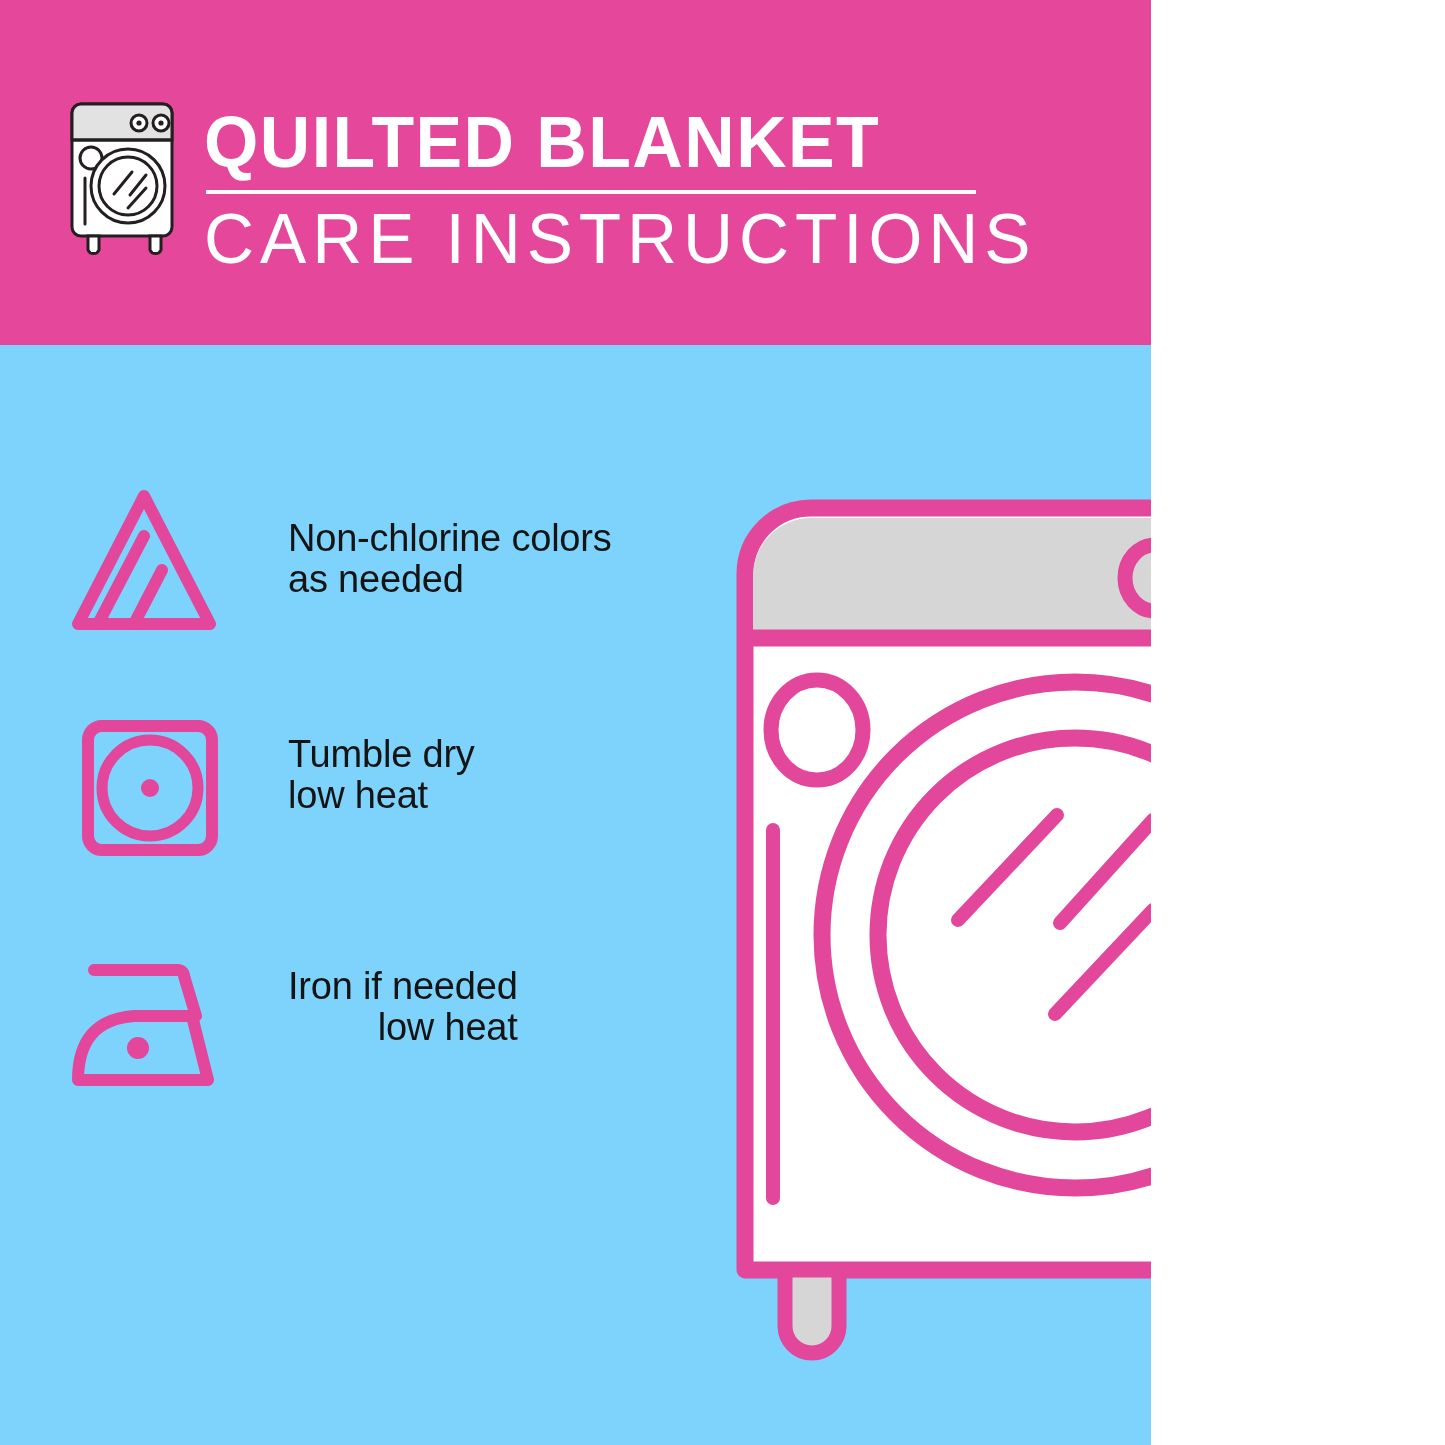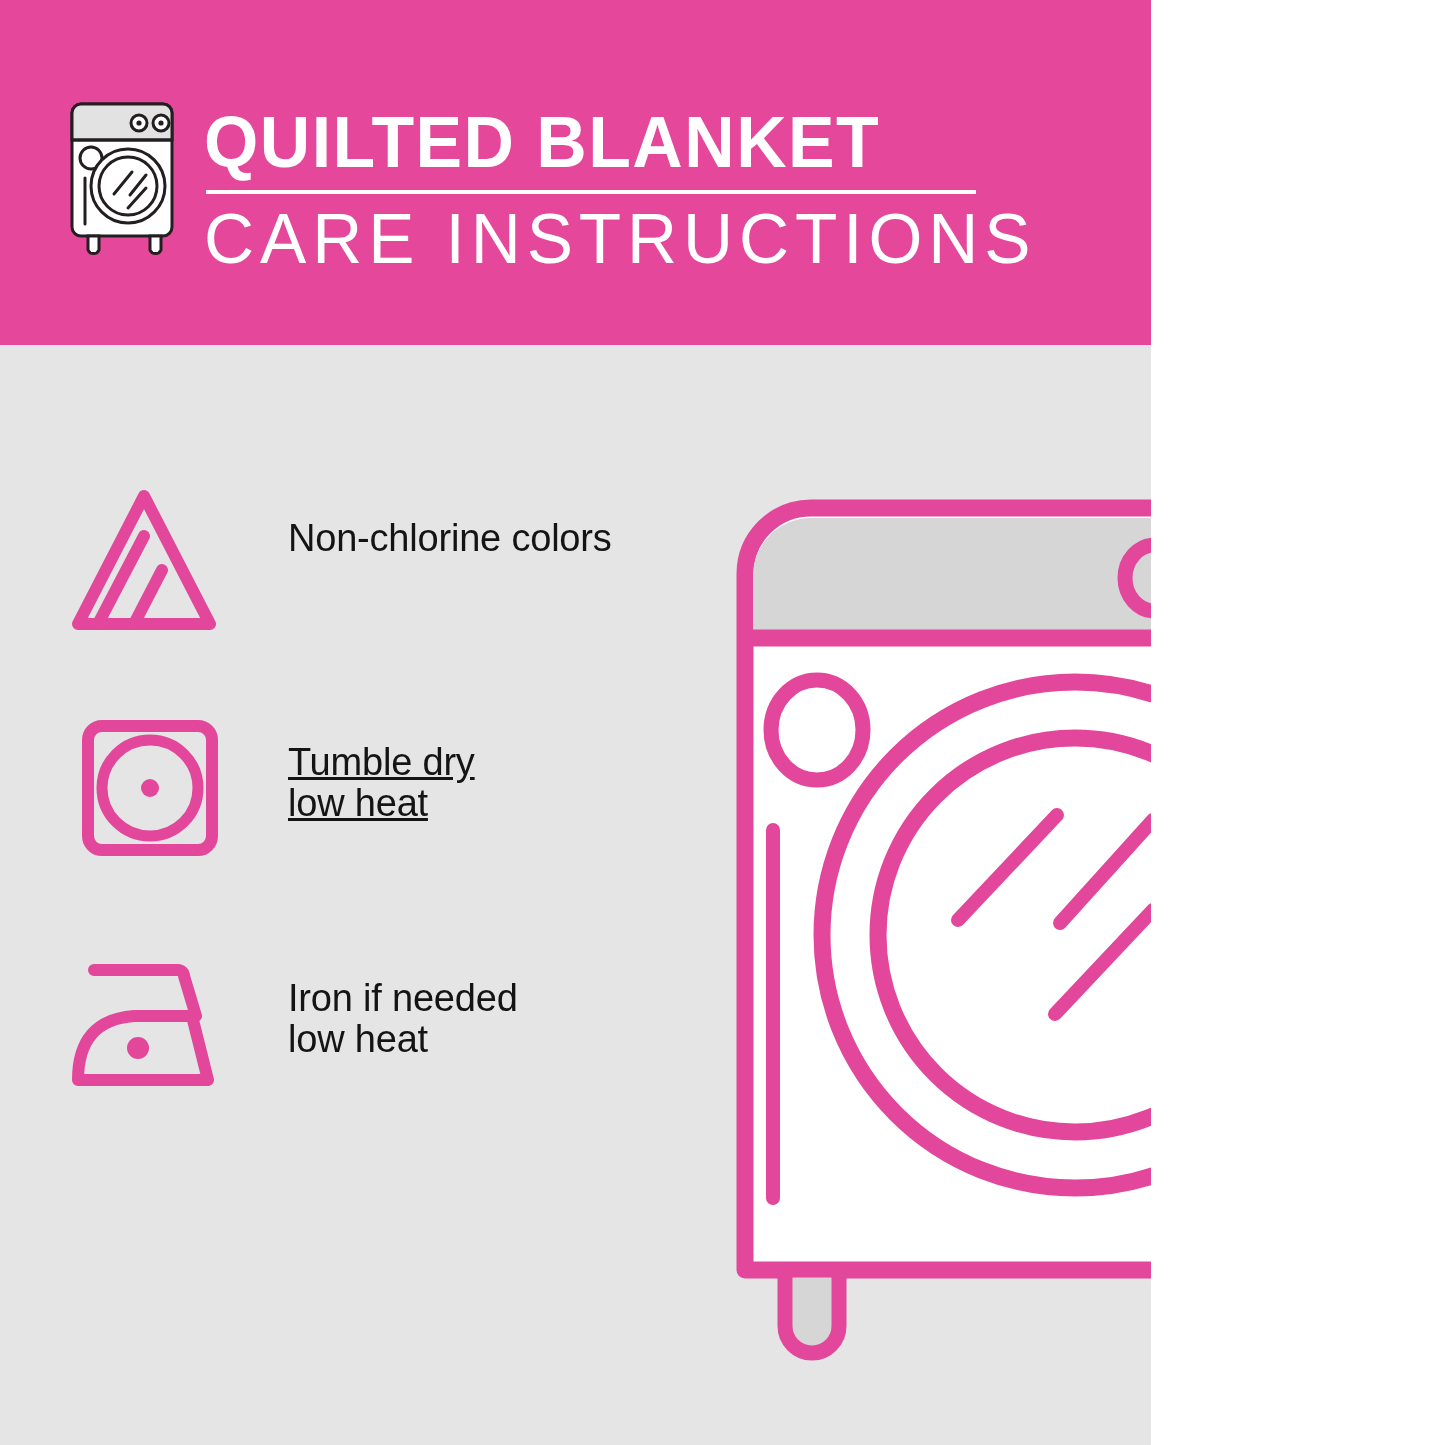--- a/index.html
+++ b/index.html
@@ -5,21 +5,21 @@
 <style>
   html, body {
     margin: 0;
     padding: 0;
     background: #ffffff;
   }
   #page {
     position: relative;
     width: 1151px;
     height: 1445px;
-    background: #e5e5e5;
+    background: #7dd3fc;
     font-family: "Liberation Sans", sans-serif;
     overflow: hidden;
   }
 
   
   #header-band {
     position: absolute;
     left: 0; top: 0;
     width: 1445px;
     height: 345px;
@@ -95,23 +95,23 @@
     font-weight: 400;
   }
   .care-text .tline { display: block; }
 
   
   #row-wash .care-symbol { top: 20px; }
   #row-wash .care-text   { top: 32px; }
   #row-bleach .care-symbol { top: 8px; }
   #row-bleach .care-text   { top: 48px; }
   #row-dry .care-symbol   { top: 6px; }
-  #row-dry .care-text     { top: 42px; text-decoration: underline; }
+  #row-dry .care-text     { top: 34px; }
   #row-iron .care-symbol  { top: 14px; }
-  #row-iron .care-text    { top: 48px; }
+  #row-iron .care-text    { top: 36px; text-align: right; }
 
   
   #machine-illustration {
     position: absolute;
     left: 715px;
     top: 480px;
     width: 710px;
     height: 880px;
   }
 
@@ -165,20 +165,21 @@
     <div class="care-row" id="row-bleach">
       <div class="care-symbol">
         <svg viewBox="0 0 176 176" width="176" height="176">
           <path d="M82 18 L148 146 L16 146 Z" fill="none" stroke="#e2479b" stroke-width="12" stroke-linecap="round" stroke-linejoin="round"></path>
           <line x1="82" y1="58" x2="36" y2="146" stroke="#e2479b" stroke-width="12" stroke-linecap="round"></line>
           <line x1="100" y1="92" x2="72" y2="146" stroke="#e2479b" stroke-width="12" stroke-linecap="round"></line>
         </svg>
       </div>
       <div class="care-text">
         <span class="tline">Non-chlorine colors</span>
+        <span class="tline">as needed</span>
       </div>
     </div>
 
     <div class="care-row" id="row-dry">
       <div class="care-symbol">
         <svg viewBox="0 0 176 176" width="176" height="176">
           <rect x="26" y="20" width="124" height="124" rx="14" ry="14" fill="none" stroke="#e2479b" stroke-width="12"></rect>
           <circle cx="88" cy="82" r="48" fill="none" stroke="#e2479b" stroke-width="11"></circle>
           <circle cx="88" cy="82" r="9" fill="#e2479b"></circle>
         </svg>

